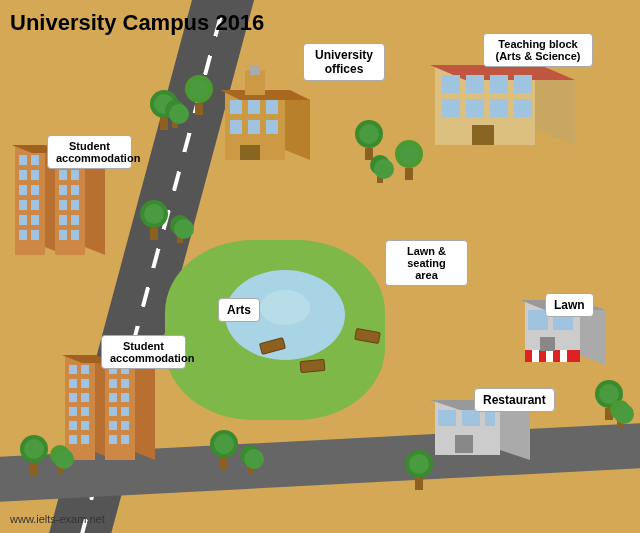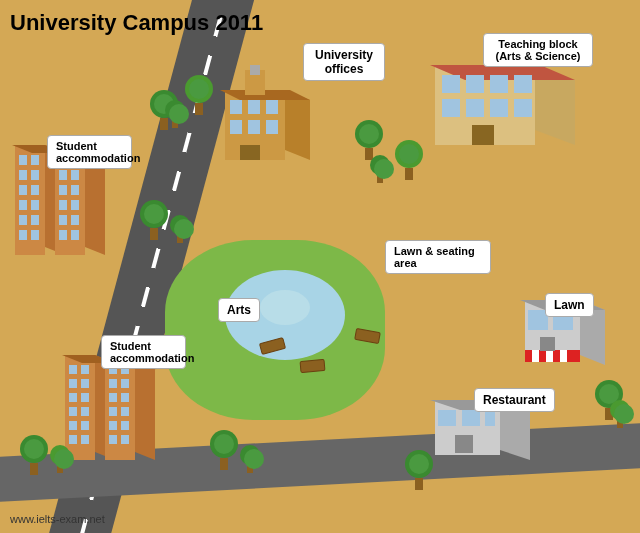--- a/index.html
+++ b/index.html
@@ -100,20 +100,21 @@
 
     
     .label-box {
       position: absolute;
       background: white;
       border: 1.5px solid #aaa;
       border-radius: 4px;
       padding: 4px 8px;
       font-size: 12px;
       font-weight: bold;
+      text-align: center;
       z-index: 15;
       white-space: nowrap;
     }
     .label-box.multiline {
       white-space: normal;
       width: 90px;
       margin-left: 33px;
     }
 
     
@@ -407,21 +408,21 @@
   <div class="bench" style="top:340px;left:260px;">
     <div class="bench-body" style="transform:rotate(-15deg);"></div>
   </div>
   <div class="bench" style="top:330px;left:355px;">
     <div class="bench-body" style="transform:rotate(10deg);"></div>
   </div>
   <div class="bench" style="top:360px;left:300px;">
     <div class="bench-body" style="transform:rotate(-5deg);"></div>
   </div>
 
-  <div class="page-title">University Campus 2011</div>
+  <div class="page-title">University Campus 2016</div>
 
   <div class="label-box multiline" style="top:43px;left:270px;width:82px;font-size:12px;text-align:center;">
     <span style="white-space:pre-line;">University
 offices</span>
   </div>
 
   <div class="label-box multiline" style="top:33px;left:450px;width:110px;font-size:11px;text-align:center;">
     <span style="white-space:pre-line;">Teaching block
 (Arts &amp; Science)</span>
   </div>
@@ -433,21 +434,21 @@
 
   <div class="label-box multiline" style="top:335px;left:68px;width:85px;font-size:11px;">
     <span style="white-space:pre-line;">Student
 accommodation</span>
   </div>
 
   <div class="label-box" style="top:298px;left:218px;font-size:12px;">
     <span>Arts</span>
   </div>
 
-  <div class="label-box multiline" style="top:240px;left:352px;width:106px;font-size:11px;">
+  <div class="label-box multiline" style="top:240px;left:352px;width:83px;font-size:11px;">
     <span style="white-space:pre-line;">Lawn &amp; seating
 area</span>
   </div>
 
   <div class="label-box" style="top:293px;left:545px;font-size:12px;">
     <span>Lawn</span>
   </div>
 
   <div class="label-box" style="top:388px;left:448px;font-size:12px;margin-left:26px;">
     <span>Restaurant</span>

